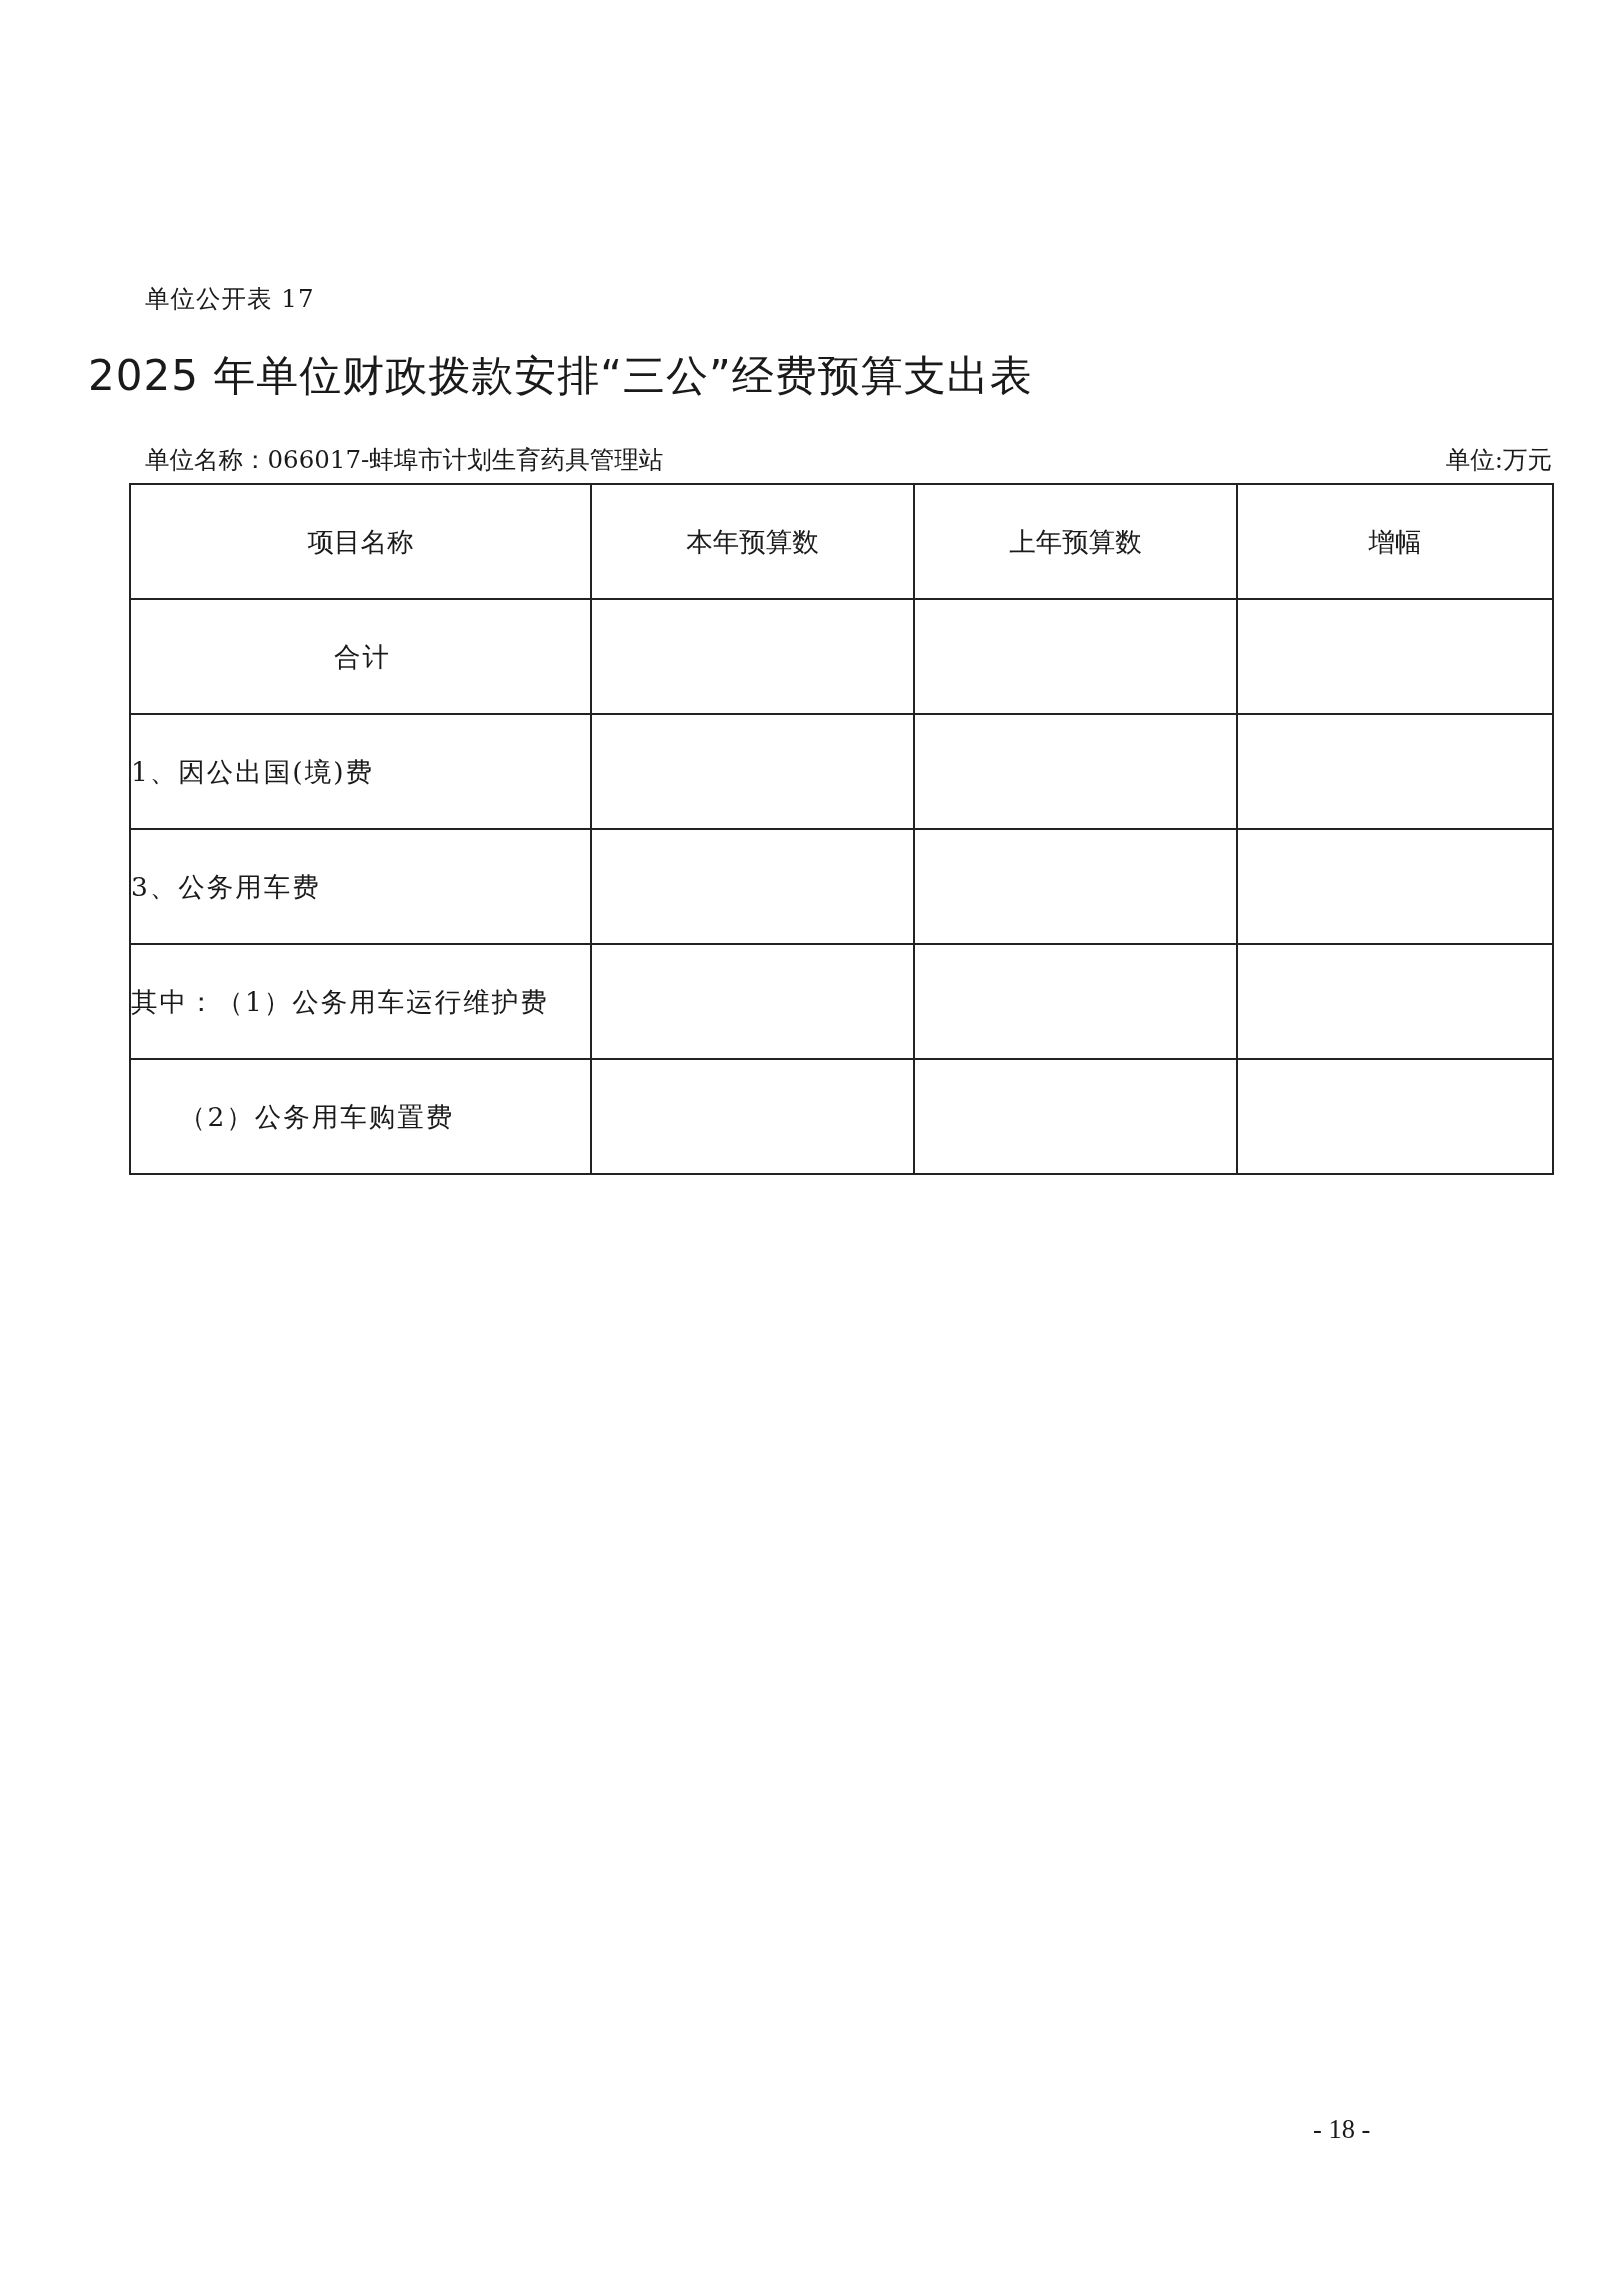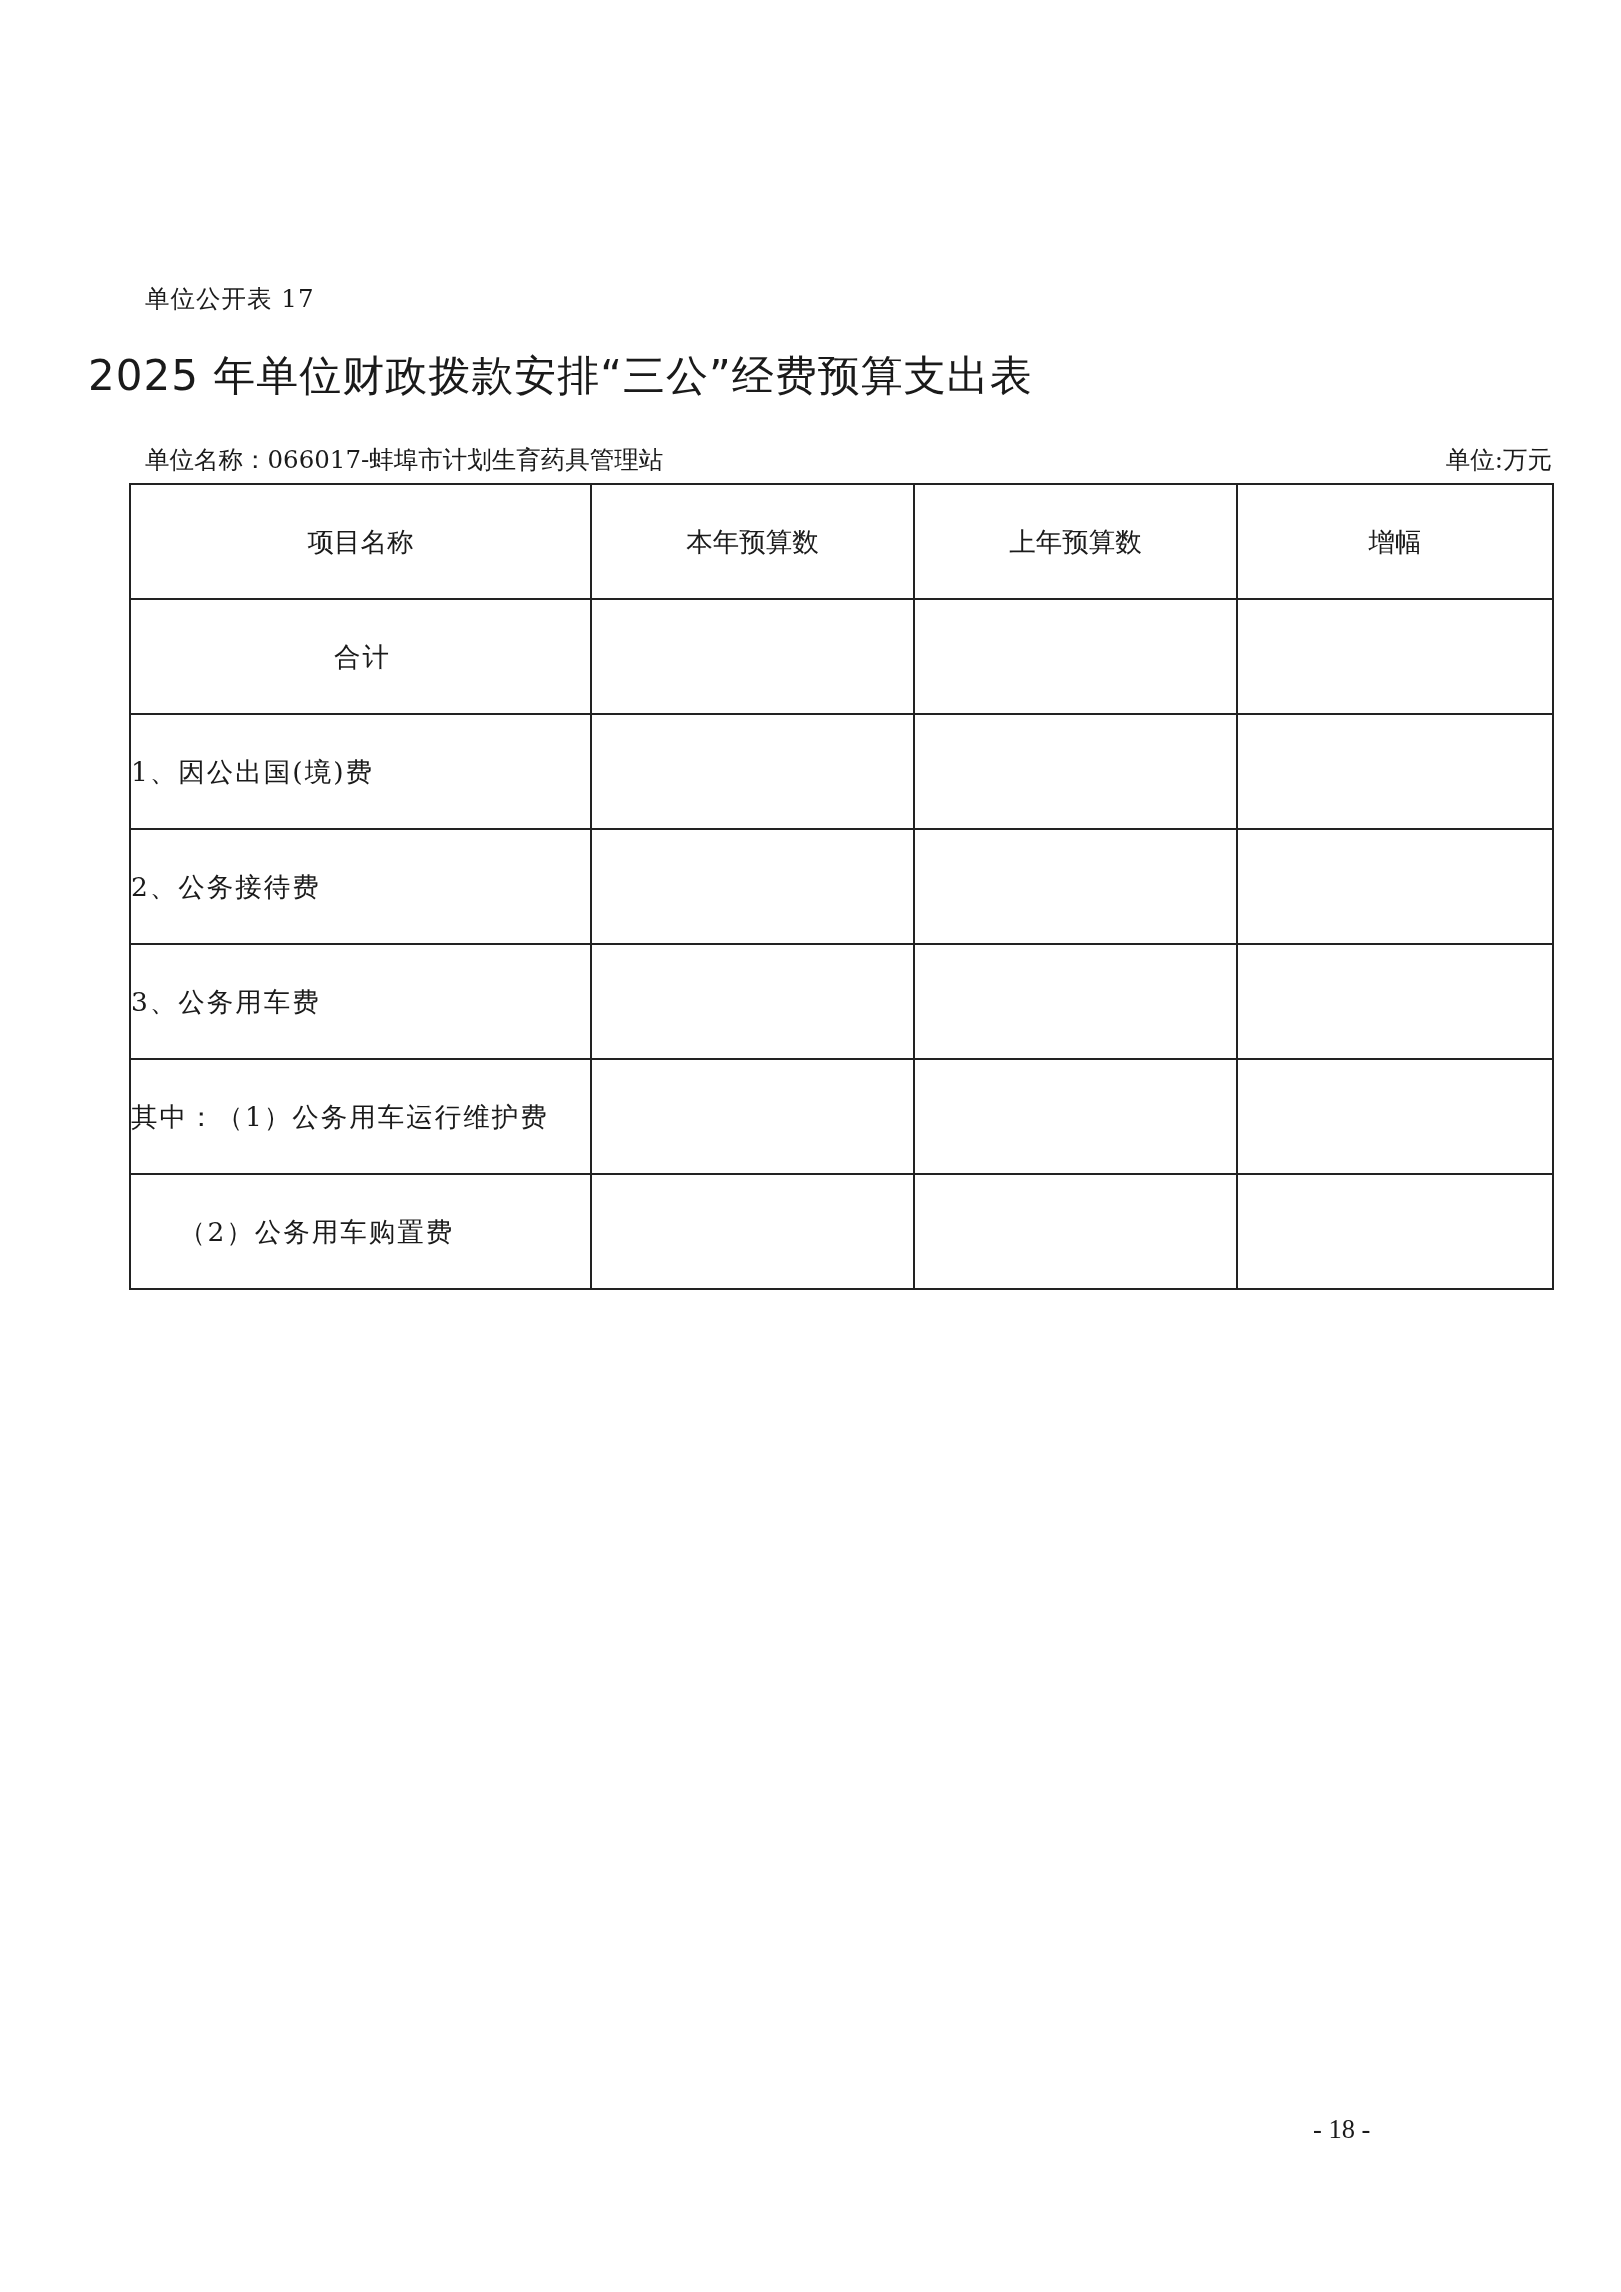--- a/index.html
+++ b/index.html
@@ -122,26 +122,20 @@
       <td></td>
       <td></td>
     </tr>
     <tr>
       <td class="label">1、因公出国(境)费</td>
       <td></td>
       <td></td>
       <td></td>
     </tr>
     <tr>
-      <td class="label">2、公务接待费</td>
-      <td></td>
-      <td></td>
-      <td></td>
-    </tr>
-    <tr>
       <td class="label">3、公务用车费</td>
       <td></td>
       <td></td>
       <td></td>
     </tr>
     <tr>
       <td class="label">其中：（1）公务用车运行维护费</td>
       <td></td>
       <td></td>
       <td></td>

